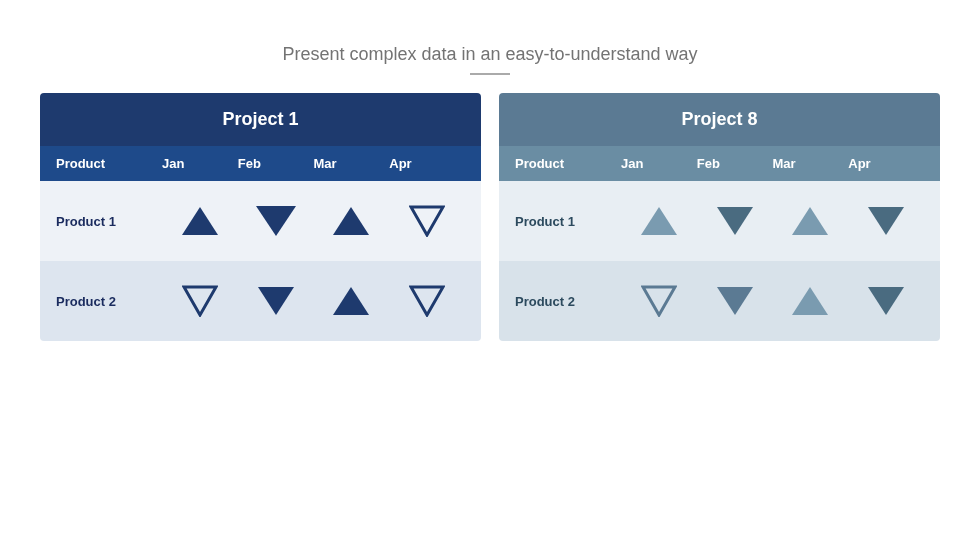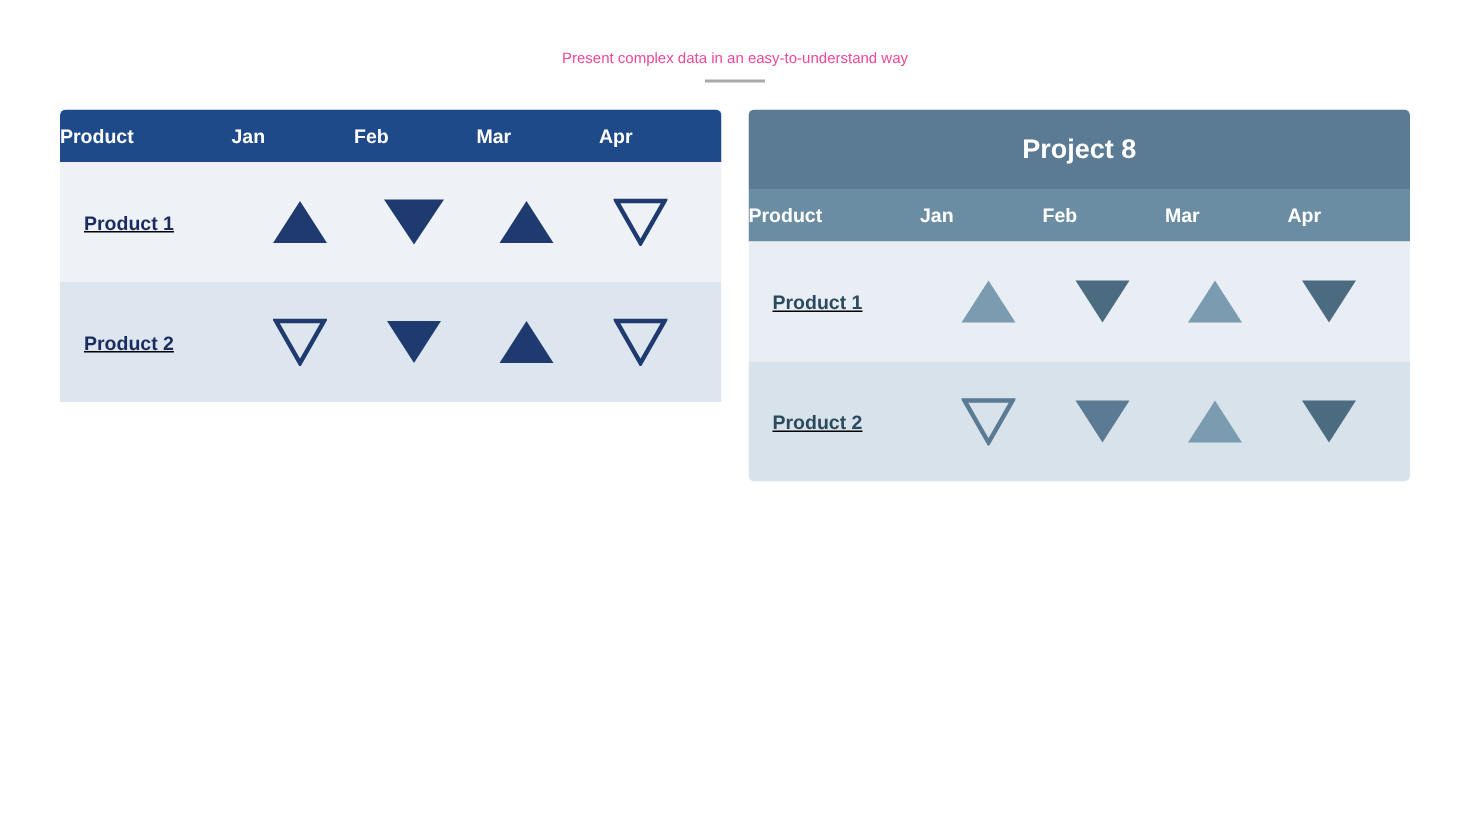--- a/index.html
+++ b/index.html
@@ -21,23 +21,23 @@
     }
 
     .main-title {
       font-size: 36px;
       font-weight: 900;
       color: #1a2b5e;
       letter-spacing: 0.5px;
     }
 
     .subtitle {
-      font-size: 10px;
-      color: #ec4899;
-      margin-top: 6px;
+      font-size: 18px;
+      color: #737373;
+      margin-top: 16px;
     }
 
     .divider {
       width: 40px;
       height: 2px;
       background: #aaa;
       margin: 8px auto 0;
     }
 
     .tables-container {
@@ -60,42 +60,41 @@
       font-weight: 700;
       color: #ffffff;
     }
 
     .project-header.blue { background: #1e3a6e; }
     .project-header.slate { background: #5b7a93; }
 
     .col-headers {
       display: grid;
       grid-template-columns: 1.4fr 1fr 1fr 1fr 1fr;
-      padding: 10px 0;
+      padding: 10px 16px;
     }
 
     .col-headers.blue-sub { background: #1e4a8a; }
     .col-headers.slate-sub { background: #6a8da3; }
 
     .col-header-cell {
       text-align: left;
       font-size: 13px;
       font-weight: 700;
       color: #ffffff;
     }
 
     .col-header-cell.left { text-align: left; }
 
     .data-row {
       display: grid;
       grid-template-columns: 1.4fr 1fr 1fr 1fr 1fr;
       padding: 14px 16px;
       align-items: center;
       min-height: 80px;
-      text-decoration: underline;
     }
 
     .data-row.row-even { background: #eef2f7; }
     .data-row.row-odd { background: #dde5ef; }
     .data-row.row-even-slate { background: #e8eef3; }
     .data-row.row-odd-slate { background: #d8e2ea; }
 
     .row-label {
       font-size: 13px;
       font-weight: 700;
@@ -136,20 +135,23 @@
 <body>
 
 <div class="page-header">
   <p class="subtitle">Present complex data in an easy-to-understand way</p>
   <div class="divider"></div>
 </div>
 
 <div class="tables-container">
 
   <div class="project-table">
+    <div class="project-header blue">
+      <span>Project 1</span>
+    </div>
     <div class="col-headers blue-sub">
       <div class="col-header-cell left">Product</div>
       <div class="col-header-cell">Jan</div>
       <div class="col-header-cell">Feb</div>
       <div class="col-header-cell">Mar</div>
       <div class="col-header-cell">Apr</div>
     </div>
 
     <div class="data-row row-even">
       <div class="row-label">Product 1</div>

